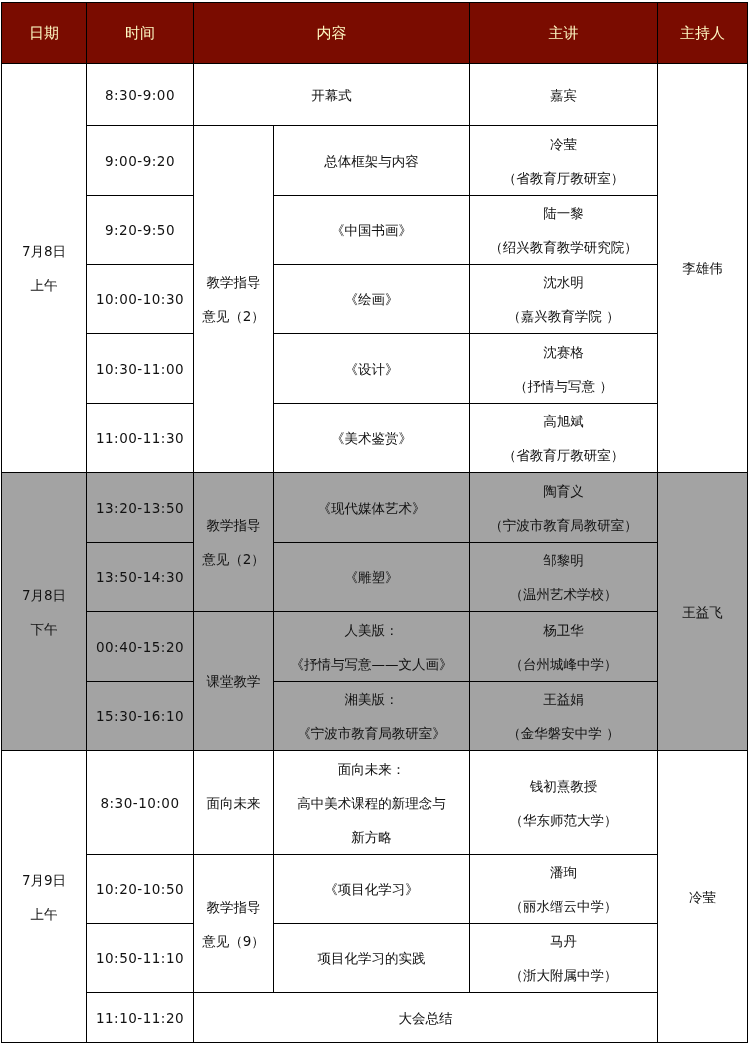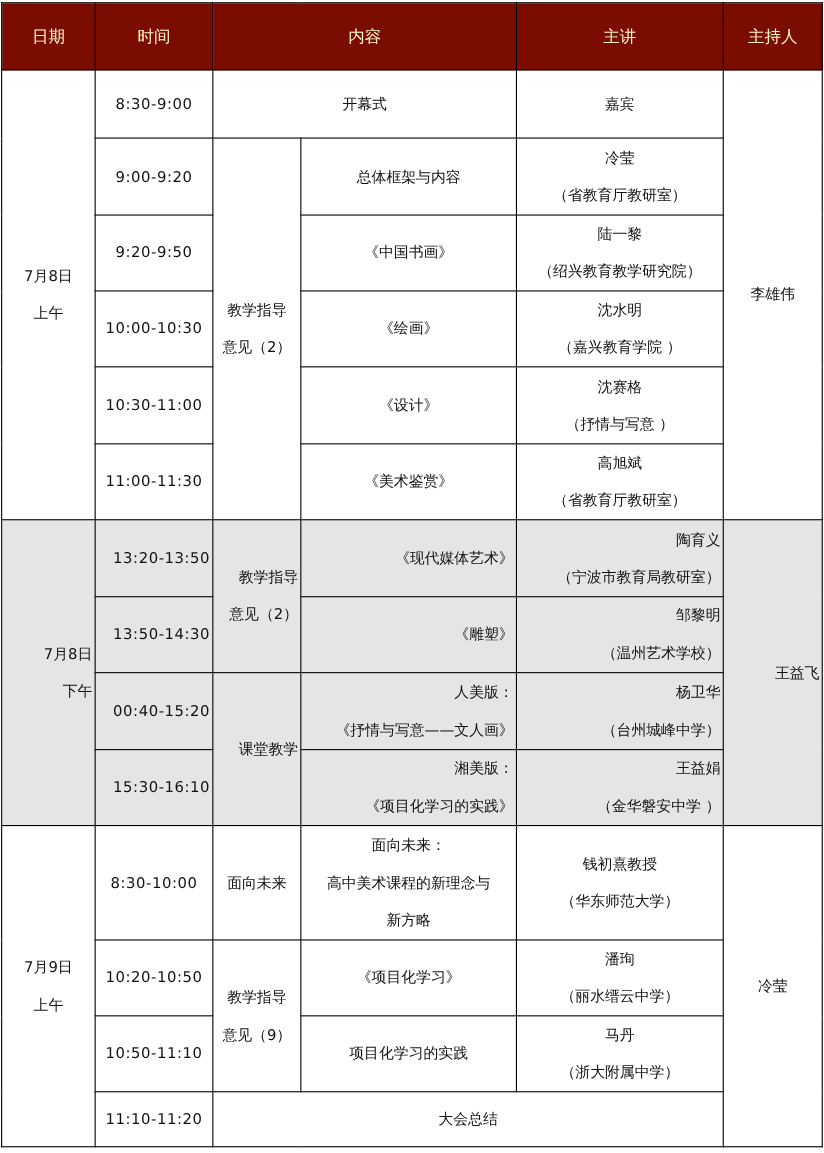--- a/index.html
+++ b/index.html
@@ -21,21 +21,21 @@
   }
   table.sched th {
     background: #7a0c00;
     color: #fef9c3;
     font-weight: normal;
     font-size: 15px;
     height: 60px;
     line-height: 20px;
     margin-left: 28px;
   }
-  tr.gray td { background: #e5e5e5; text-align: right; }
+  tr.gray td { background: #a3a3a3; }
   td.left { text-align: left; padding-left: 7px; vertical-align: middle; }
   td.host { text-align: left; padding-left: 8px; }
   td.topalign { vertical-align: top; padding-top: 10px; line-height: 30px; }
   .time { letter-spacing: 0.5px; }
   .line { display: block; }
 </style>
 </head>
 <body>
 
 <table class="sched">
@@ -147,21 +147,21 @@
       </td>
       <td>
         <span class="line">杨卫华</span>
         <span class="line">（台州城峰中学）</span>
       </td>
     </tr>
     <tr class="gray" style="height:69px">
       <td class="time">15:30-16:10</td>
       <td>
         <span class="line">湘美版：</span>
-        <span class="line">《项目化学习的实践》</span>
+        <span class="line">《宁波市教育局教研室》</span>
       </td>
       <td>
         <span class="line">王益娟</span>
         <span class="line">（金华磐安中学 ）</span>
       </td>
     </tr>
 
     <tr style="height:104px">
       <td rowspan="4">
         <span class="line">7月9日</span>

